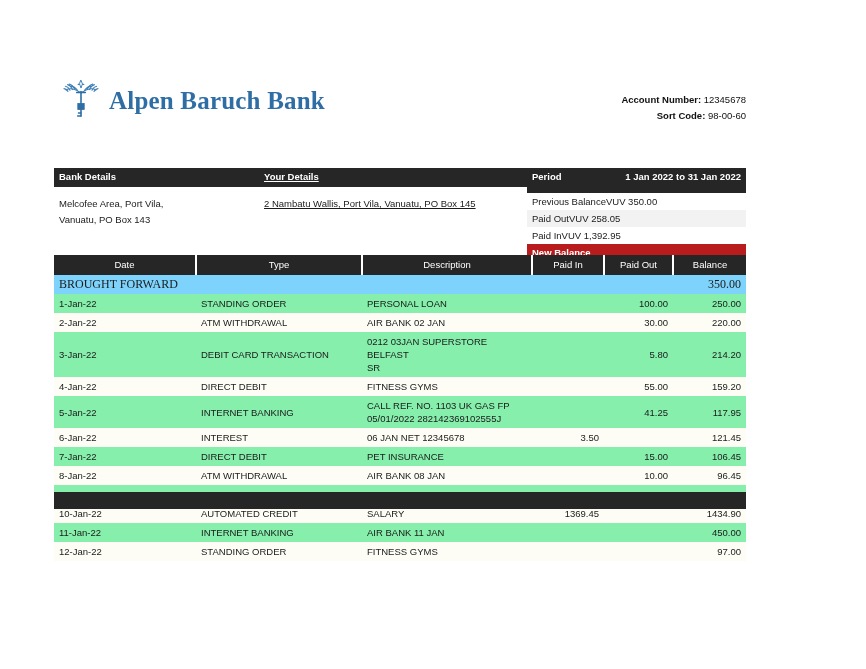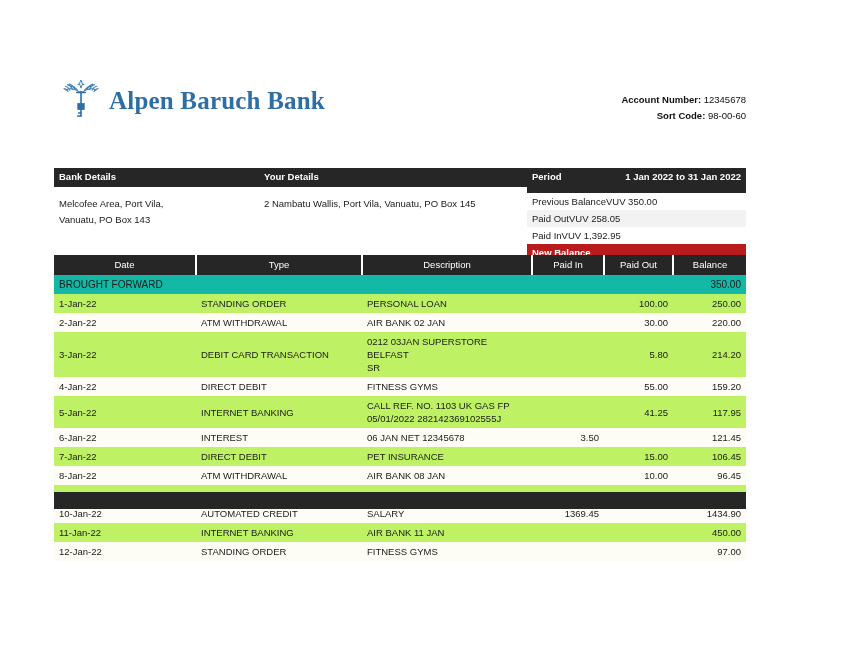--- a/index.html
+++ b/index.html
@@ -74,21 +74,21 @@
     position: absolute;
     left: 54px;
     top: 168px;
     width: 692px;
   }
   .details-row {
     display: flex;
     width: 100%;
   }
   .col-bank { width: 205px; }
-  .col-you  { width: 268px; }
+  .col-you  { width: 268px; text-decoration: underline; }
   .col-sum  { width: 219px; }
 
   .hd {
     background: #262626;
     color: #ffffff;
     font-size: 9.5px;
     font-weight: bold;
     padding: 3px 5px 4px 5px;
     line-height: 12px;
     box-sizing: border-box;
@@ -159,25 +159,26 @@
   }
   .txn th.first { border-left: none; }
   .txn th.last  { border-right: none; }
 
   .txn td {
     padding: 3px 5px;
     vertical-align: middle;
     color: #1a1a1a;
     line-height: 13px;
   }
-  tr.stripe-a td { background: #bef264; margin-left: 12px; }
+  tr.stripe-a td { background: #86efac; margin-left: 12px; }
   tr.stripe-b td { background: #fdfdf6; }
   tr.bf td {
-    background: #14b8a6;
-    font-size: 10px;
+    background: #7dd3fc;
+    font-size: 12px;
+    font-family: Liberation Serif, serif;
   }
   .num { text-align: right; }
   .w-date { width: 142px; }
   .w-type { width: 166px; }
   .w-desc { width: 170px; }
   .w-in   { width: 72px; }
   .w-out  { width: 69px; }
   .w-bal  { width: 73px; }
 
   .desc-2 {

